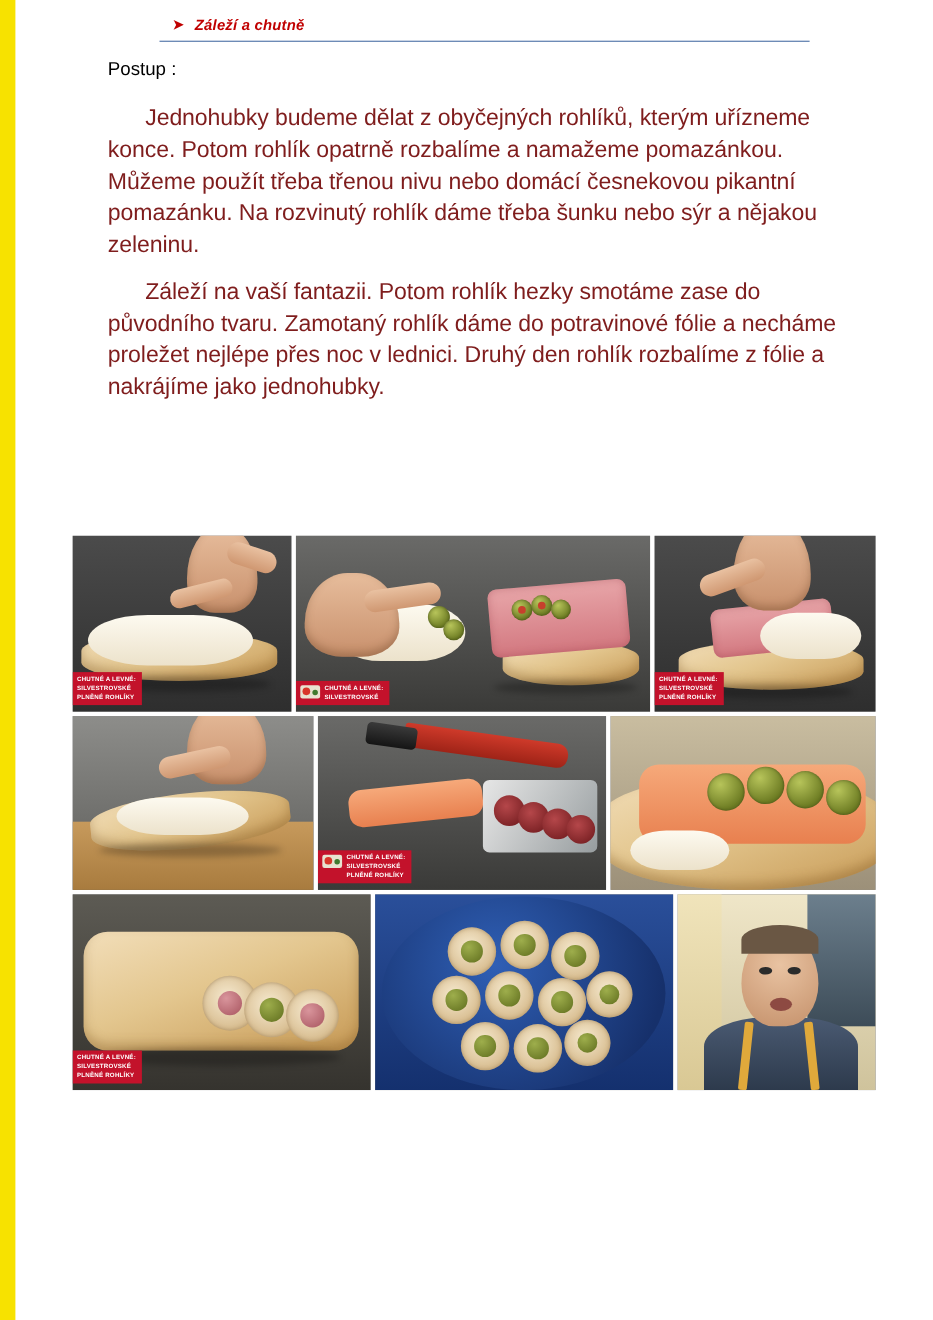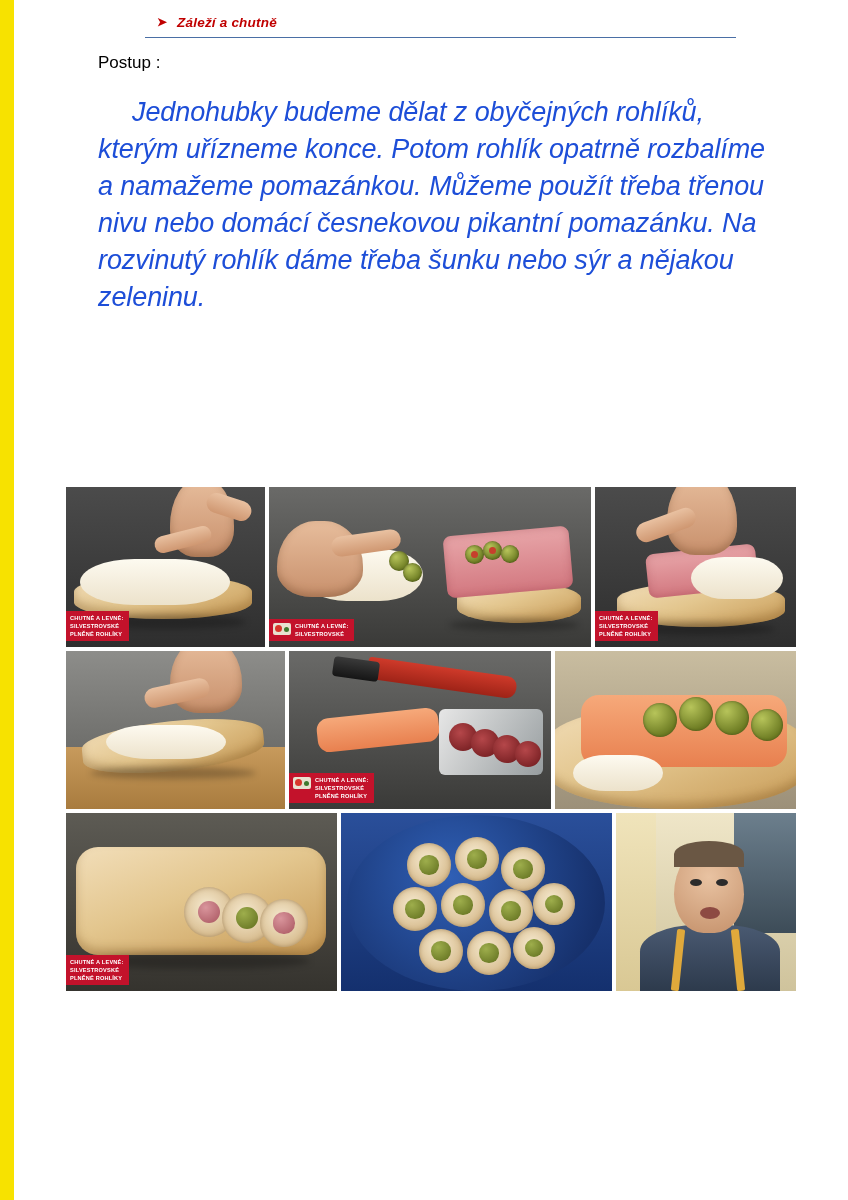--- a/index.html
+++ b/index.html
@@ -68,27 +68,26 @@
     left: 84px; top: 52px;
     width: 680px;
   }
   .lead {
     font-size: 17px;
     color: #000;
     margin: 0 0 20px 0;
     line-height: 1.3;
   }
   .para {
-    font-size: 27px;
-    color: #1d4ed8;
+    font-size: 21px;
+    color: #7f1d1d;
     line-height: 1.37;
     margin: 0 0 14px 0;
     text-indent: 34px;
     letter-spacing: -0.1px;
-    font-style: italic;
   }
 
   
   .gallery {
     position: absolute;
     left: 52px; top: 487px;
     width: 730px;
   }
   .grid-row {
     display: flex;
@@ -264,20 +263,21 @@
     <div class="header-row">
       <span class="bullet-arrow">➤</span>
       <span class="header-title">Záleží a chutně</span>
     </div>
     <div class="header-rule"></div>
   </div>
 
   <div class="content">
     <p class="lead">Postup :</p>
     <p class="para">Jednohubky budeme dělat z obyčejných rohlíků, kterým uřízneme konce. Potom rohlík opatrně rozbalíme a namažeme pomazánkou. Můžeme použít třeba třenou nivu nebo domácí česnekovou pikantní pomazánku. Na rozvinutý rohlík dáme třeba šunku nebo sýr a nějakou zeleninu.</p>
+    <p class="para">Záleží na vaší fantazii. Potom rohlík hezky smotáme zase do původního tvaru. Zamotaný rohlík dáme do potravinové fólie a necháme proležet nejlépe přes noc v lednici. Druhý den rohlík rozbalíme z fólie a nakrájíme jako jednohubky.</p>
   </div>
 
   <div class="gallery">
 
     <div class="grid-row r1">
 
       <div class="cell" style="width:199px;height:160px;">
         <div class="scene counter-dark">
           <div class="roll" style="left:8px;top:88px;width:178px;height:44px;"></div>
           <div class="spread" style="left:14px;top:72px;width:150px;height:46px;"></div>

